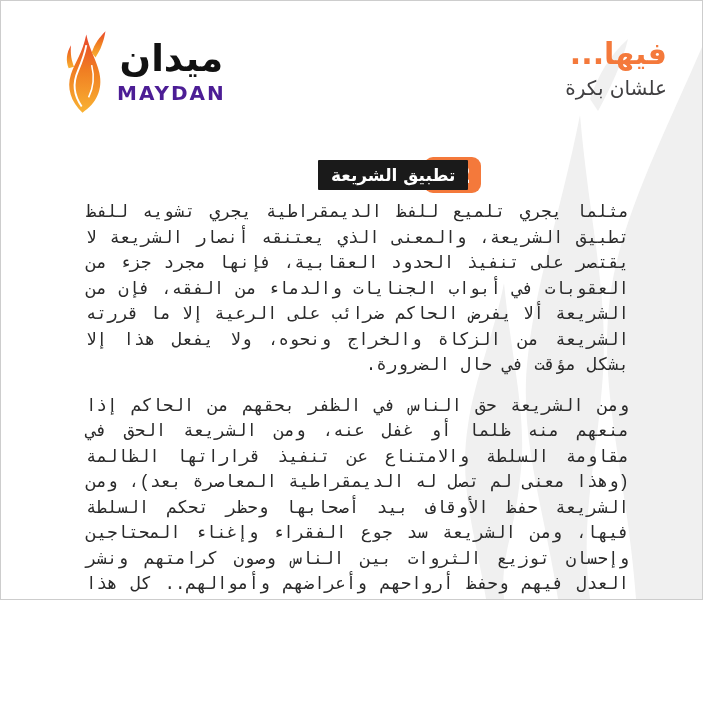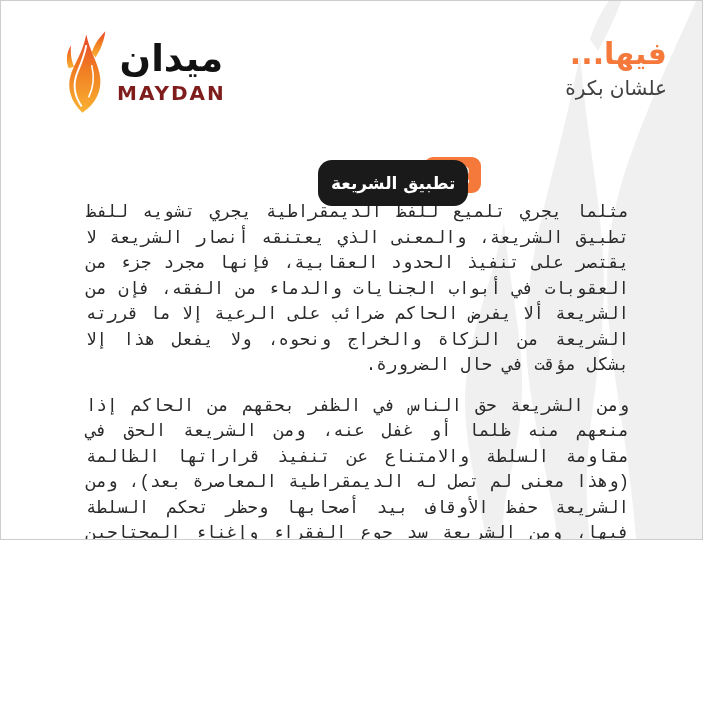--- a/index.html
+++ b/index.html
@@ -4,21 +4,21 @@
 <style>
   html, body {
     margin: 0;
     padding: 0;
     background: #ffffff;
     font-family: "DejaVu Sans", sans-serif;
   }
   .page {
     position: relative;
     width: 703px;
-    height: 540px;
+    height: 600px;
     box-sizing: border-box;
     background: #ffffff;
     border: 1px solid #cdcdcd;
     overflow: hidden;
   }
   
   .watermark {
     position: absolute;
     right: 0;
     bottom: 0;
@@ -46,21 +46,21 @@
     font-size: 37px;
     font-weight: bold;
     color: #121212;
     line-height: 1.1;
     direction: rtl;
   }
   .logo-latin {
     font-size: 20px;
     font-weight: bold;
     letter-spacing: 2px;
-    color: #7f1d1d;
+    color: #4c1d95;
     margin-top: 1px;
   }
   .tagline {
     position: absolute;
     right: 35px;
     top: 36px;
     text-align: right;
     direction: rtl;
     z-index: 2;
   }
@@ -104,24 +104,24 @@
     font-size: 23px;
     font-weight: bold;
     line-height: 1;
   }
   .badge-black {
     position: absolute;
     left: 0;
     top: 3px;
     height: 30px;
     background: #1A1A1A;
-    border-radius: 14px;
-    display: flex;
-    align-items: center;
-    padding: 8px 13px;
+    border-radius: 1px;
+    display: flex;
+    align-items: center;
+    padding: 0 13px;
     z-index: 2;
     direction: rtl;
   }
   .badge-title {
     color: #ffffff;
     font-size: 17px;
     font-weight: bold;
     white-space: nowrap;
     line-height: 1;
   }

